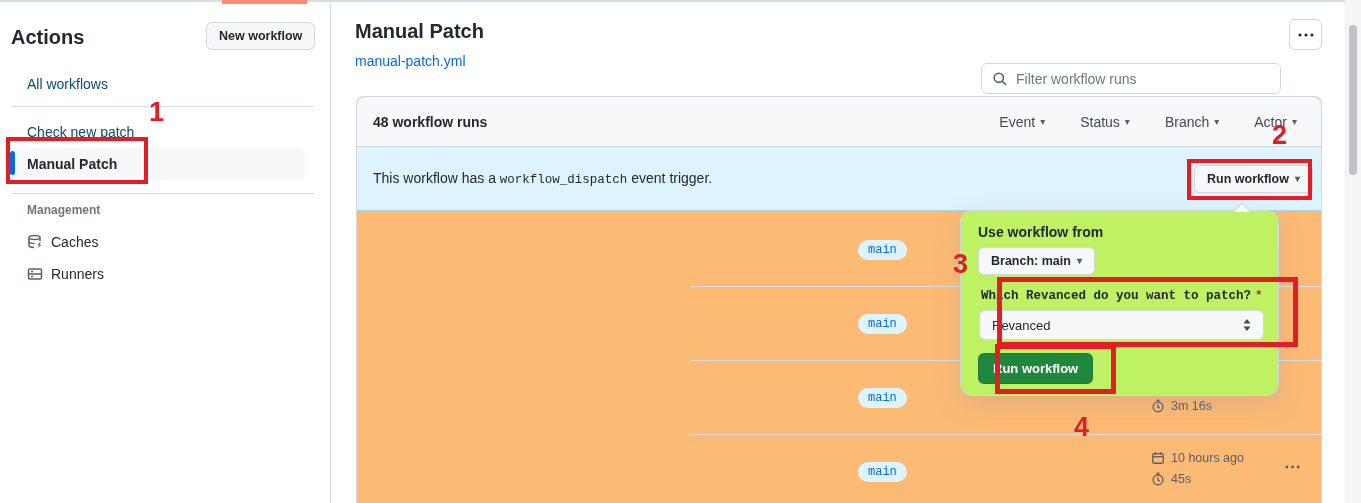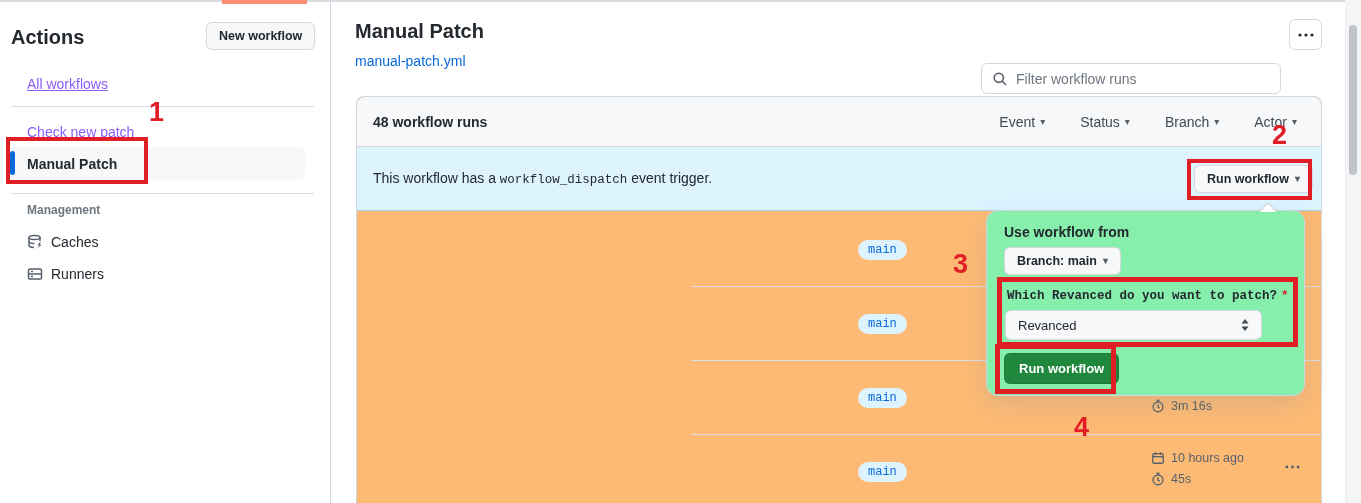--- a/index.html
+++ b/index.html
@@ -18,21 +18,21 @@
   
   .sidebar-border { left:330px; top:0; width:1px; height:503px; background:#d0d7de; }
   .sb-title { left:11px; top:26px; font-size:20px; font-weight:700; }
   .btn {
     display:inline-flex; align-items:center; gap:6px;
     height:28px; padding:0 12px; font-size:12.5px; font-weight:600;
     color:#24292f; background:#f6f8fa; border:1px solid rgba(31,35,40,0.15);
     border-radius:6px; cursor:pointer; font-family:inherit; white-space:nowrap;
   }
   .sb-new { left:206px; top:22px; }
-  .sb-item { font-size:14px; color:#8b5cf6; cursor:pointer;text-decoration:underline; }
+  .sb-item { font-size:14px; color:#0c4a6e; cursor:pointer; }
   .sb-all { left:27px; top:76px; }
   .sb-divider { left:11px; width:303px; height:1px; background:#d8dee4; }
   .sb-check { left:27px; top:124px; }
   .sb-selected {
     left:8px; top:147px; width:297px; height:33px;
     background:#f6f8fa; border-radius:6px; display:flex; align-items:center;
     padding-left:19px; font-weight:700; cursor:pointer;
   }
   .sb-accent { left:10px; top:151px; width:5px; height:24px; background:#0969da; border-radius:3px; }
   .sb-mgmt { left:27px; top:203px; font-size:12px; font-weight:700; color:#6e7781; }
@@ -90,41 +90,41 @@
     position:absolute; left:501px; top:28px; height:20px; line-height:20px;
     padding:0 10px; background:#ddf4ff; color:#0969da;
     font-family:"Liberation Mono", monospace; font-size:12px;
     border-radius:2em; cursor:pointer;
   }
   .meta { position:absolute; left:794px; font-size:12.5px; color:#57606a; display:flex; align-items:center; gap:6px; white-space:nowrap; }
   .kebab { position:absolute; left:920px; width:30px; height:22px; display:flex; align-items:center; justify-content:center; cursor:pointer; color:#57606a; }
 
   
   .dialog {
-    left:986px; top:210px; width:319px; height:186px; z-index:50;
-    background:#86efac; border:1px solid #d0d7de; border-radius:12px;
+    left:960px; top:210px; width:319px; height:186px; z-index:50;
+    background:#bef264; border:1px solid #d0d7de; border-radius:12px;
     box-shadow:0 8px 24px rgba(140,149,159,0.25);
   }
   .dialog .notch-outer {
     position:absolute; left:272px; top:-9px; width:0; height:0;
     border-left:9px solid transparent; border-right:9px solid transparent; border-bottom:9px solid #d0d7de;
   }
   .dialog .notch-inner {
     position:absolute; left:273px; top:-7px; width:0; height:0;
     border-left:8px solid transparent; border-right:8px solid transparent; border-bottom:8px solid #fff;
   }
   .dlg-heading { position:absolute; left:17px; top:13px; font-size:14px; font-weight:700; }
   .dlg-branch-btn { position:absolute; left:17px; top:36px; }
   .dlg-label {
     position:absolute; left:20px; top:78px;
     font-family:"Liberation Mono", monospace; font-size:12.5px; font-weight:700; white-space:nowrap;
   }
   .dlg-label .req { color:#cf222e; margin-left:4px; }
   .dlg-select {
-    position:absolute; left:18px; top:99px; width:257px; height:30px;
+    position:absolute; left:18px; top:99px; width:285px; height:30px;
     background:#f6f8fa; border:1px solid rgba(31,35,40,0.15); border-radius:6px;
     display:flex; align-items:center; padding:0 10px 0 12px; font-size:13px; cursor:pointer;
   }
   .dlg-select .updown { margin-left:auto; }
   .btn-primary {
     position:absolute; left:17px; top:142px; height:31px; padding:0 14px;
     background:#1f883d; color:#fff; font-size:13px; font-weight:700;
     border:1px solid rgba(31,35,40,0.15); border-radius:6px; cursor:pointer; font-family:inherit;
   }
 

